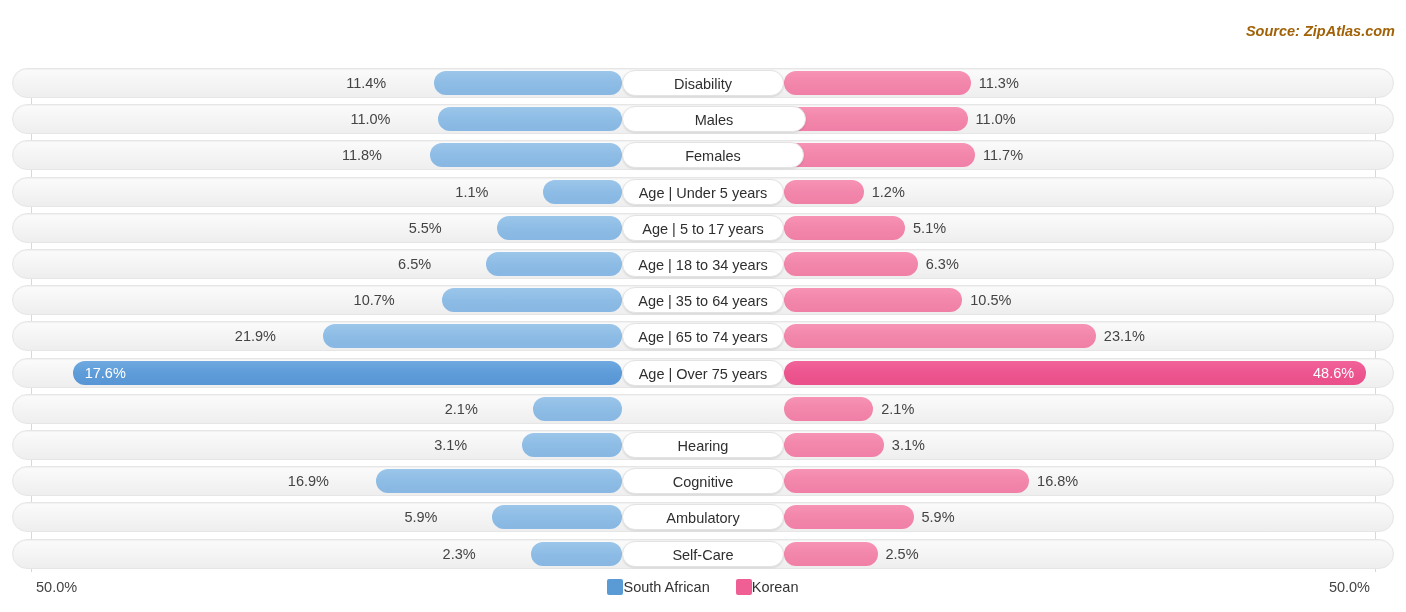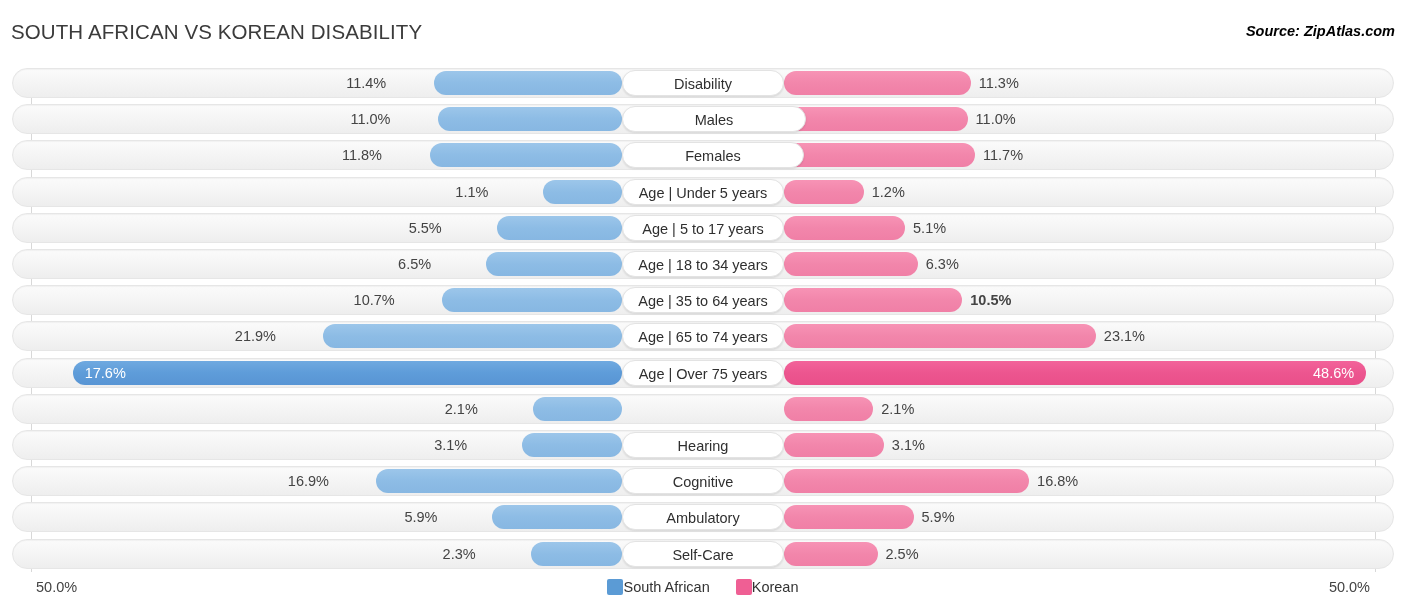--- a/index.html
+++ b/index.html
@@ -14,21 +14,21 @@
   
   #header{position:absolute;left:0;top:0;width:1406px;height:60px;}
   #chart-title{
     position:absolute;left:11px;top:20px;
     font-size:20.5px;letter-spacing:.1px;
     color:#3b3b3b;font-weight:400;white-space:nowrap;
   }
   #chart-source{
     position:absolute;right:11px;top:23px;
     font-size:14.5px;font-style:italic;font-weight:bold;
-    color:#000000;white-space:nowrap;
+    color:#a16207;white-space:nowrap;
   }
   
   #plot{position:absolute;left:0;top:60px;width:1406px;height:512px;}
   .gridline{position:absolute;top:8px;height:504px;width:1px;background:#d8d8d8;}
   #grid-left{left:31px;}
   #grid-right{left:1375px;}
 
   .row{position:absolute;left:12px;width:1382px;height:30px;}
   .track{
     position:absolute;inset:0;
@@ -86,21 +86,20 @@
     display:flex;justify-content:center;align-items:center;gap:26px;
   }
   .legend-item{display:flex;align-items:center;}
   .legend-swatch{width:16px;height:16px;border-radius:2px;}
   .legend-label{font-size:14.5px;color:#333;white-space:nowrap;}
 </style>
 </head>
 <body>
 
 <div id="header">
-  <div id="chart-title">SOUTH AFRICAN VS KOREAN DISABILITY</div>
   <div id="chart-source">Source: ZipAtlas.com</div>
 </div>
 
 <div id="plot">
   <div class="gridline" id="grid-left"></div>
   <div class="gridline" id="grid-right"></div>
   <div id="rows">
       <div class="row" style="top: 8px;">
         <div class="track"></div>
         <div class="bar left" style="left: 422.16px; width: 187.84px;"></div>
@@ -147,21 +146,21 @@
         <div class="bar right" style="left: 772px; width: 133.78px;"></div>
         <div class="val l" style="left: 386.1px; width: 80px;">6.5%</div>
         <div class="val r" style="left: 913.78px; width: 80px;">6.3%</div>
         <div class="center-pill" style="left: 610px; width: 162px;">Age | 18 to 34 years</div>
       </div>
       <div class="row" style="top: 225.2px;">
         <div class="track"></div>
         <div class="bar left" style="left: 429.58px; width: 180.42px;"></div>
         <div class="bar right" style="left: 772px; width: 178.3px;"></div>
         <div class="val l" style="left: 341.58px; width: 80px;">10.7%</div>
-        <div class="val r" style="left: 958.3px; width: 80px; font-weight: bold;">10.5%</div>
+        <div class="val r" style="left: 958.3px; width: 80px;">10.5%</div>
         <div class="center-pill" style="left: 610px; width: 162px;">Age | 35 to 64 years</div>
       </div>
       <div class="row" style="top: 261.4px;">
         <div class="track"></div>
         <div class="bar left" style="left: 310.86px; width: 299.14px;"></div>
         <div class="bar right" style="left: 772px; width: 311.86px;"></div>
         <div class="val l" style="left: 222.86px; width: 80px;">21.9%</div>
         <div class="val r" style="left: 1091.86px; width: 80px;">23.1%</div>
         <div class="center-pill" style="left: 610px; width: 162px;">Age | 65 to 74 years</div>
       </div>

